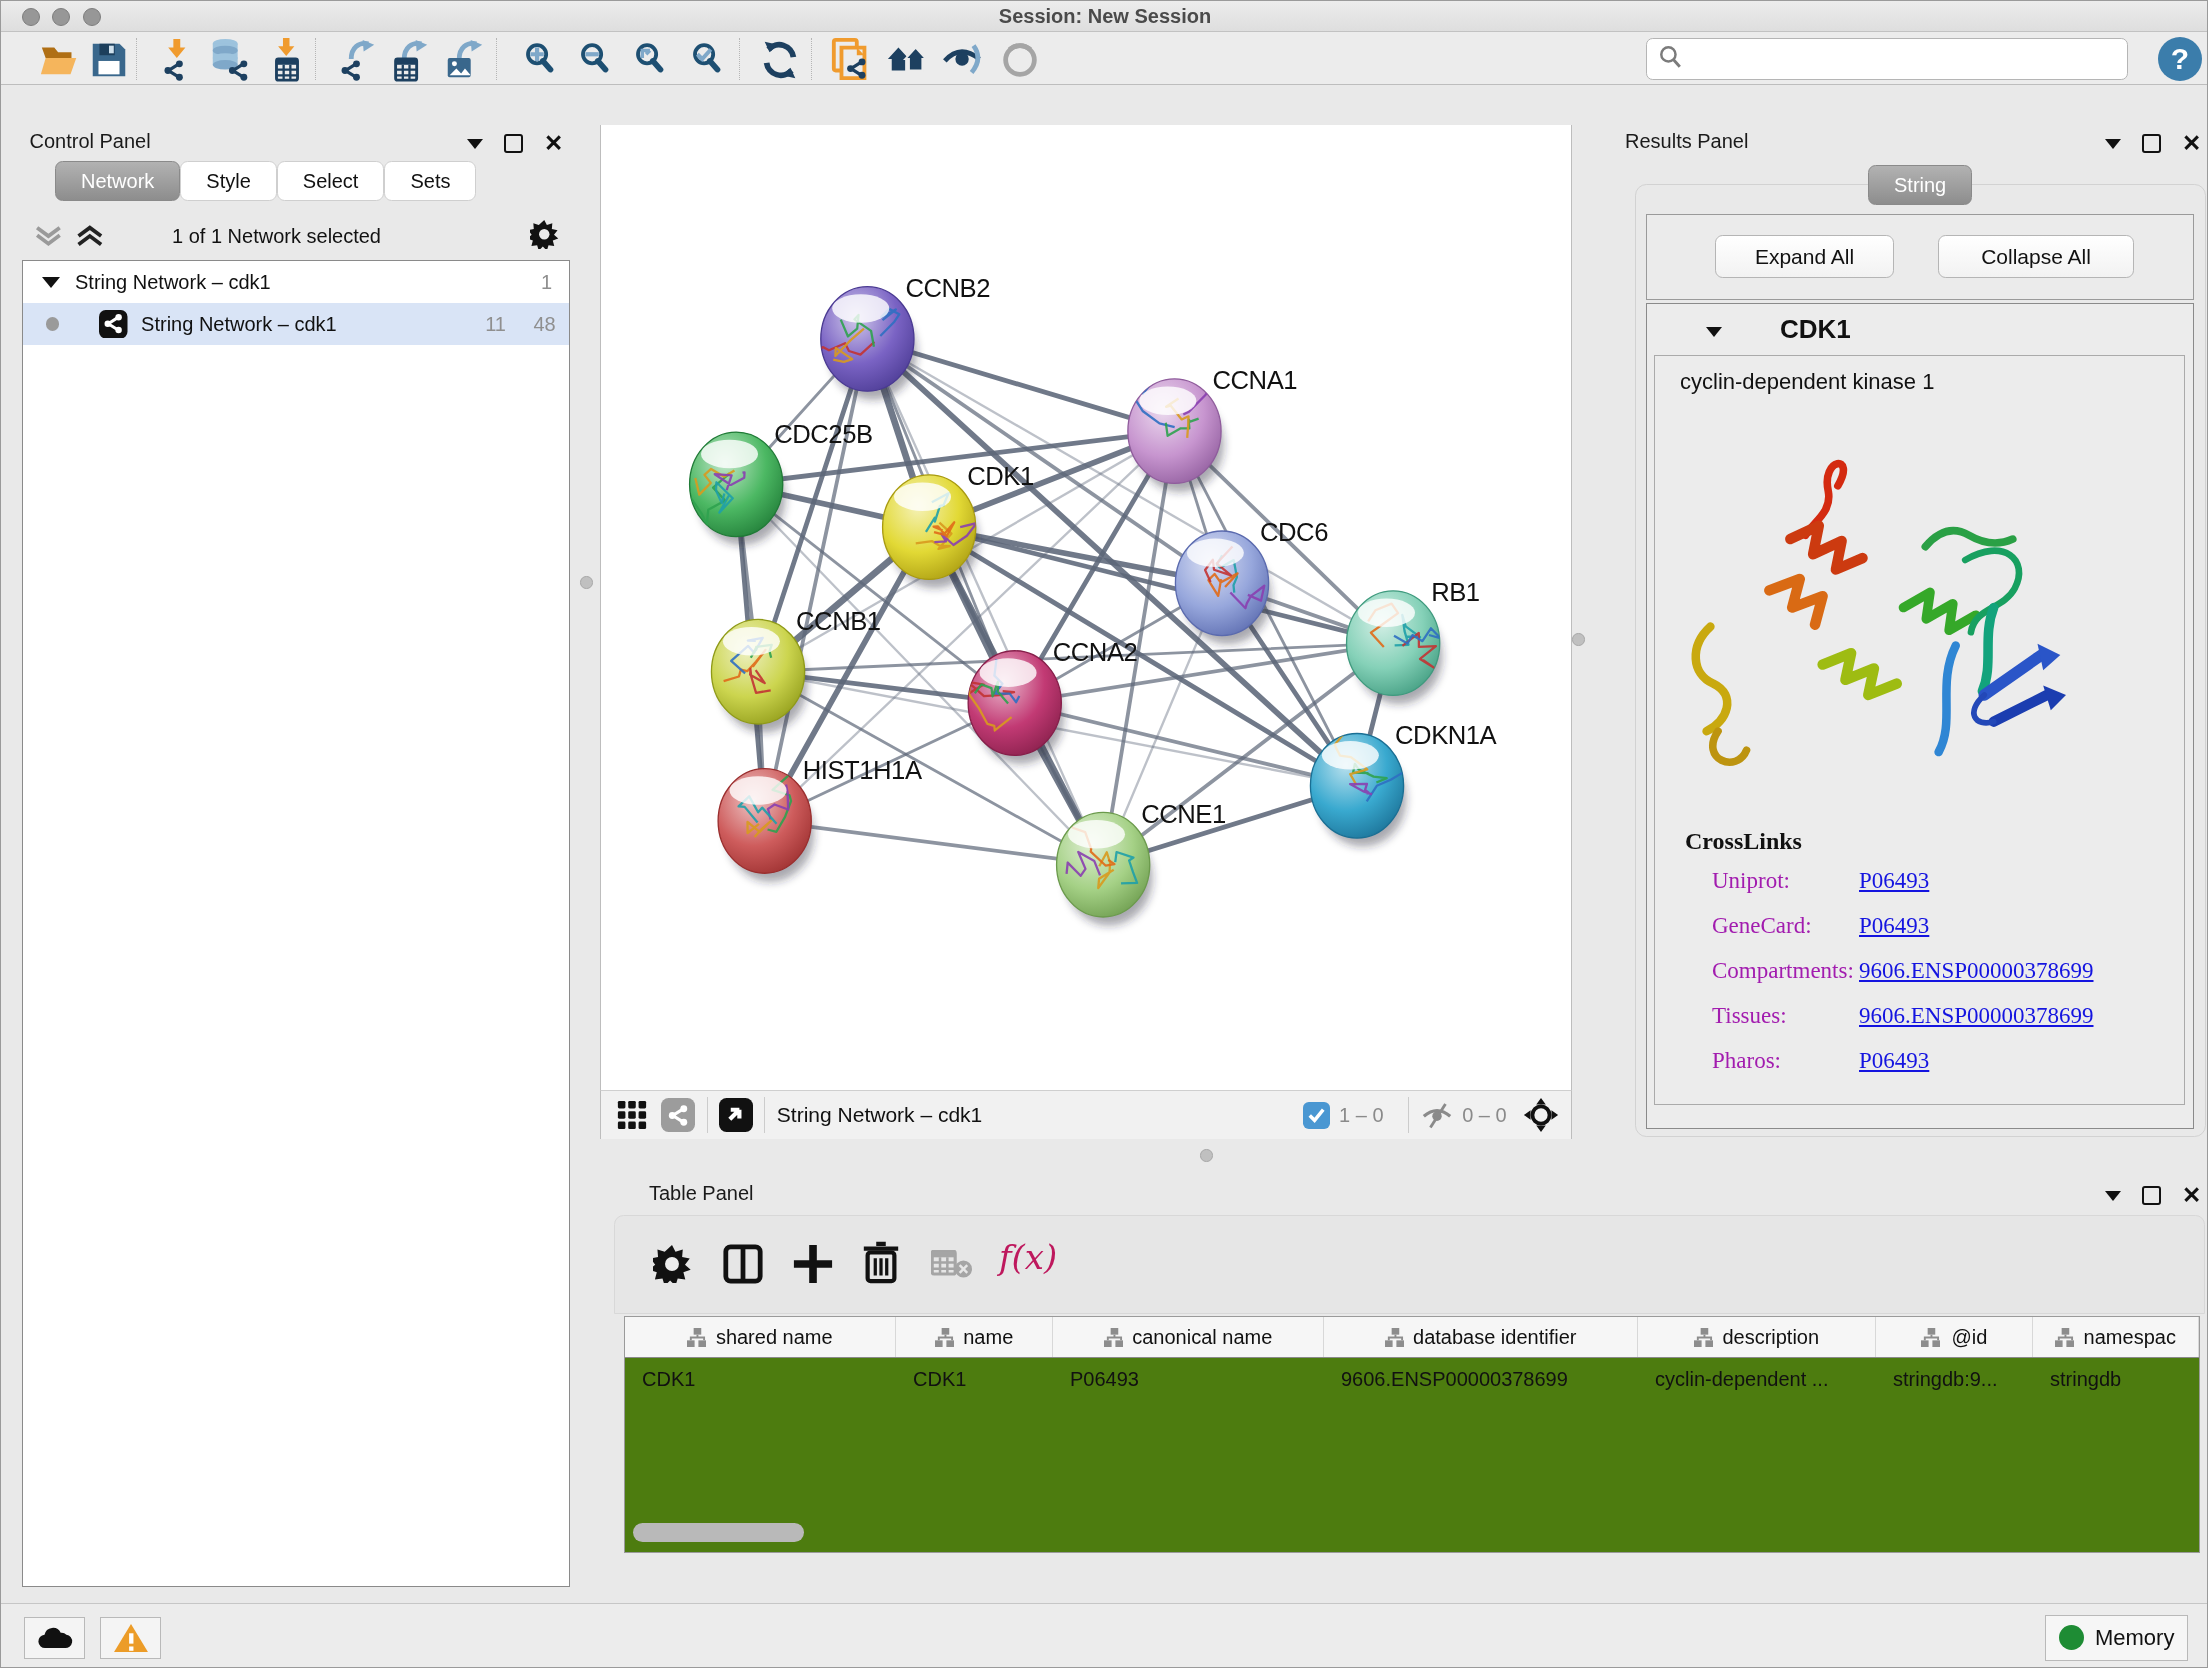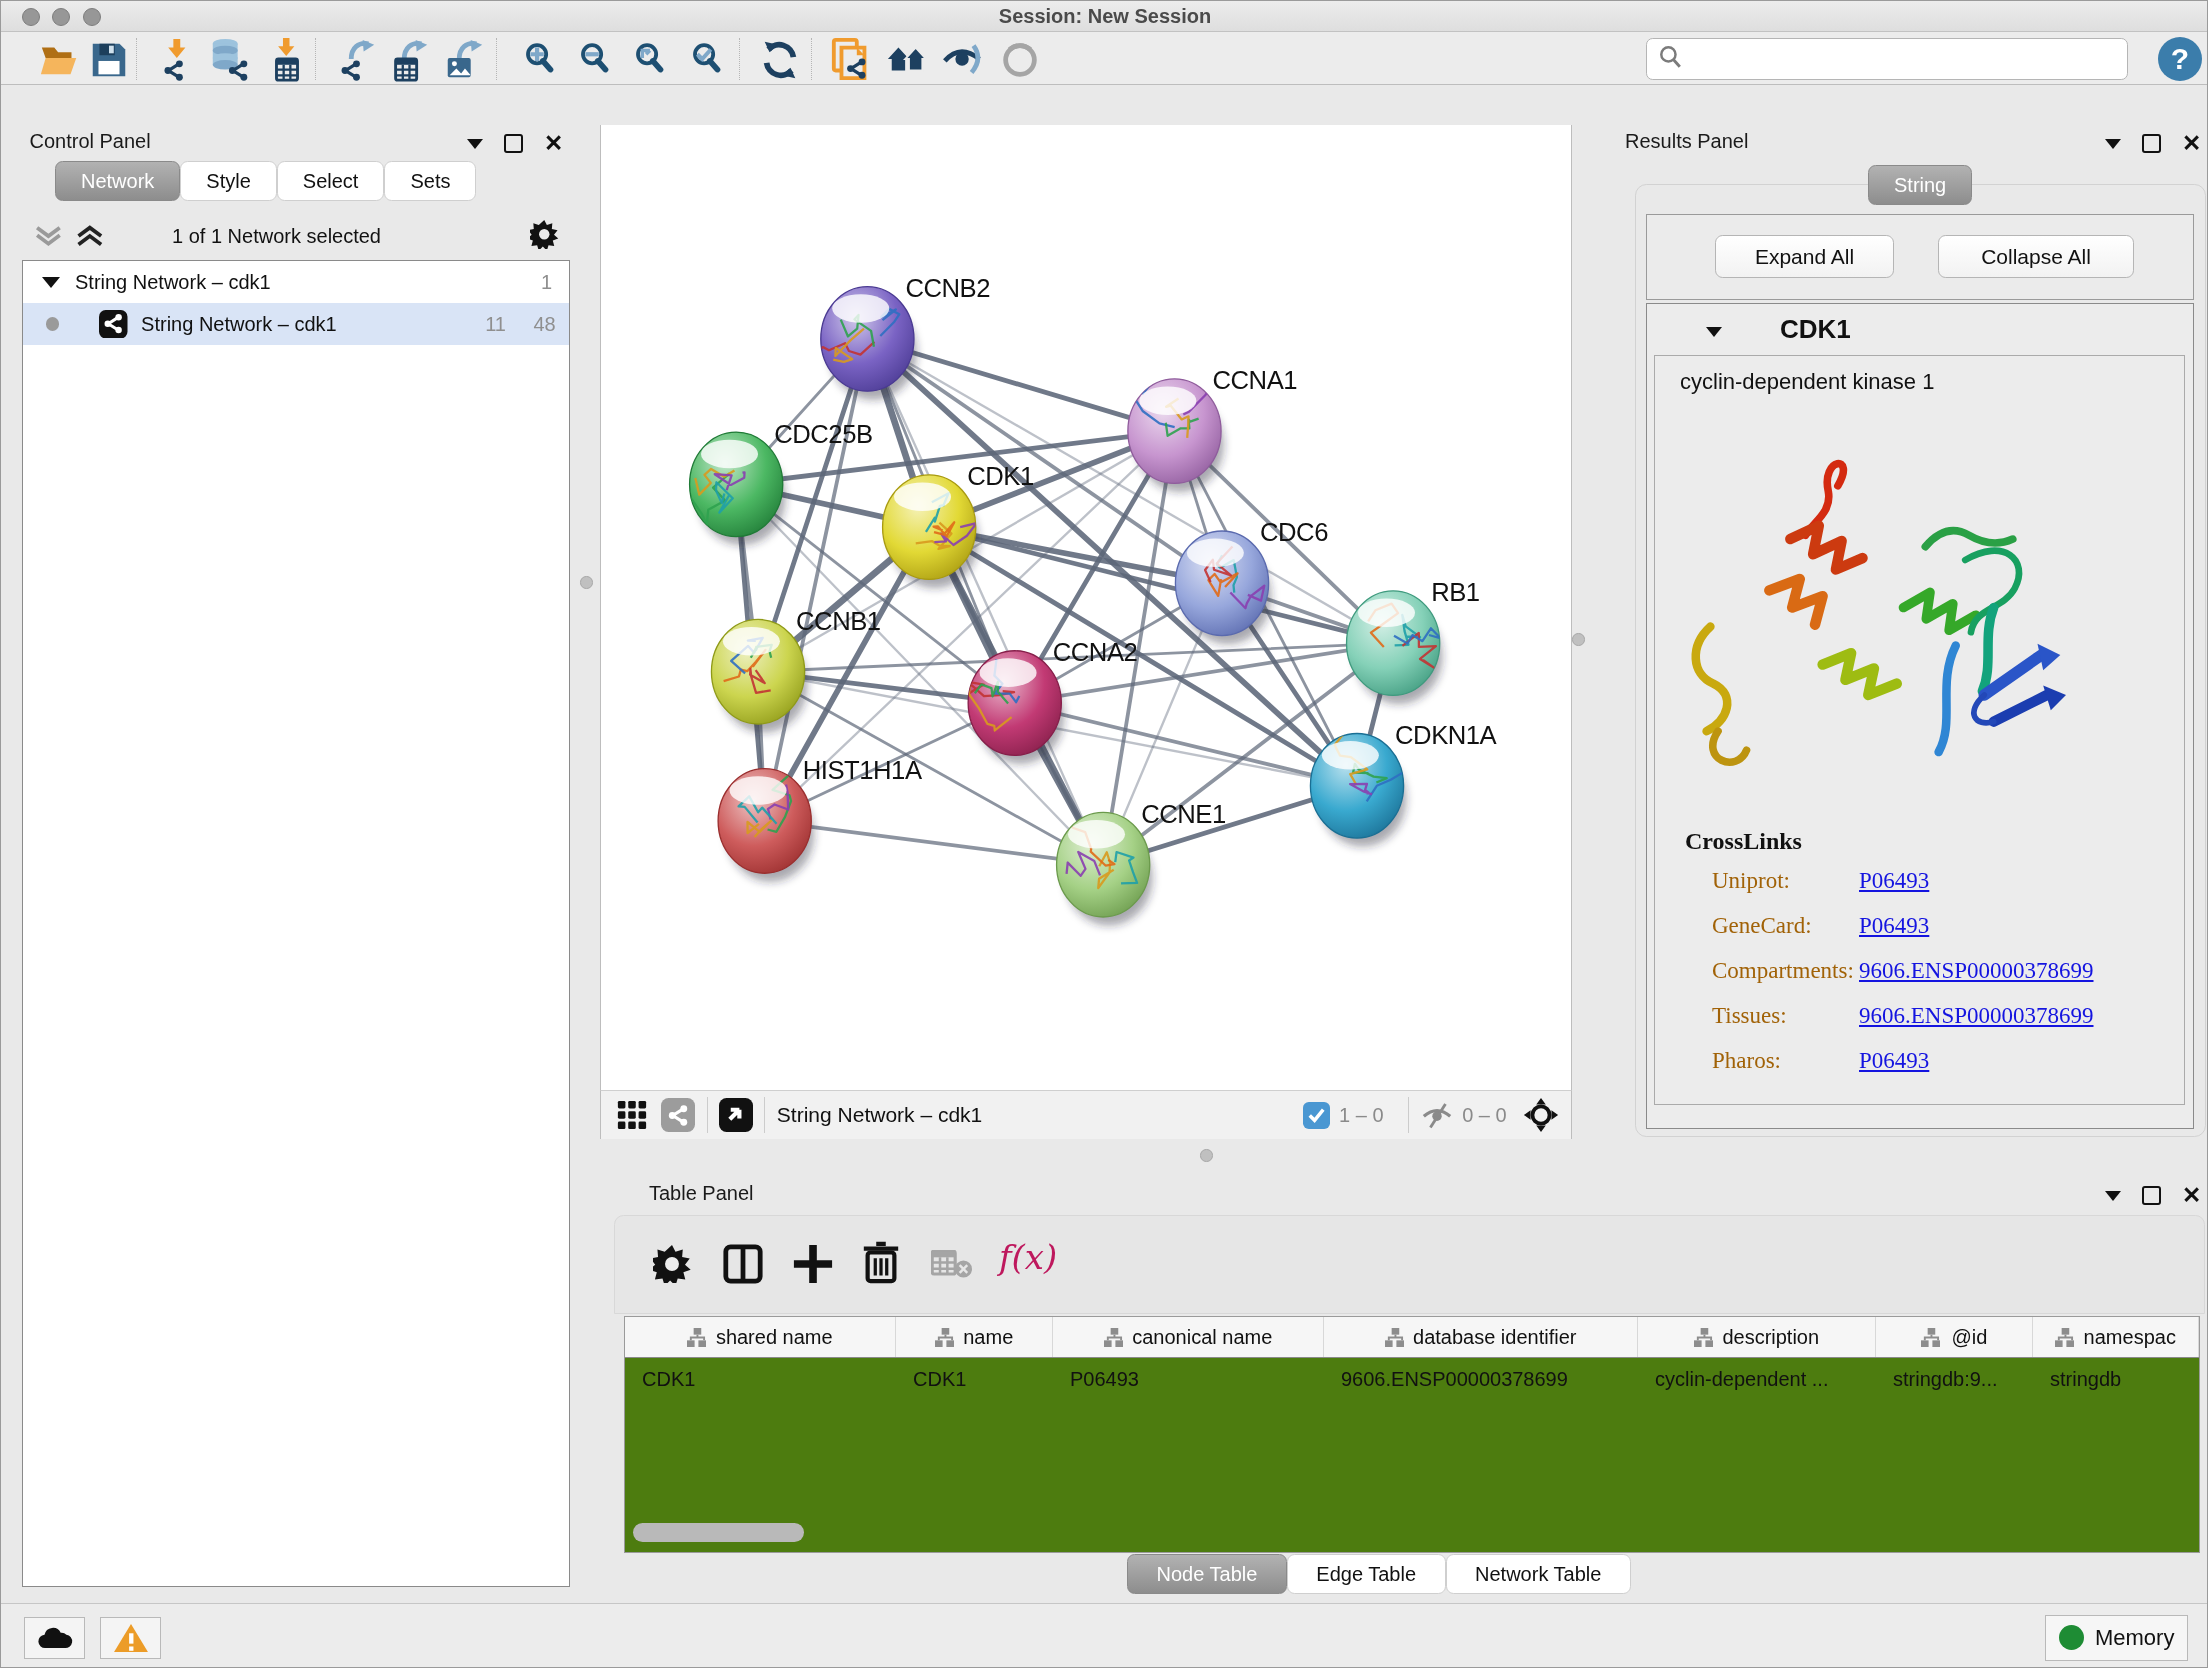--- a/index.html
+++ b/index.html
@@ -33,21 +33,21 @@
   #canvas{left:599px;top:124px;width:972px;height:965px;background:#fff;border-left:1px solid #bdbdbd;border-right:1px solid #bdbdbd;box-sizing:border-box;}
   #netbar{left:599px;top:1089px;width:972px;height:49px;background:#f1f1f1;border-top:1px solid #cfcfcf;border-left:1px solid #bdbdbd;border-right:1px solid #bdbdbd;box-sizing:border-box;display:flex;align-items:center;}
   .nb-sep{width:0;height:36px;border-left:1px solid #cccccc;margin:0 11.4px;}
   .badge{width:34px;height:34px;border-radius:7.6px;display:flex;align-items:center;justify-content:center;}
   .graytxt{color:#8a8a8a;font-size:20px;}
   
   #rp-outer{left:1634px;top:183px;width:569px;height:951px;background:#e9e9e9;border:1px solid #d2d2d2;border-radius:11.4px;}
   #rp-box1{left:1645px;top:213px;width:546px;height:84px;background:#ebebeb;border:1.4px solid #9a9a9a;}
   #rp-box2{left:1645px;top:302px;width:546px;height:824px;background:#ececec;border:1.4px solid #8a8a8a;}
   #rp-inner{left:1653px;top:354px;width:529px;height:748px;background:#ececec;border:1px solid #aaaaaa;}
-  .xl-label{font-family:"Liberation Serif",serif;font-size:23px;color:#a16207;}
+  .xl-label{font-family:"Liberation Serif",serif;font-size:23px;color:#a21caf;}
   .xl-link{font-family:"Liberation Serif",serif;font-size:23px;color:#1414e0;text-decoration:underline;}
   
   #tp-toolbar{left:613px;top:1214px;width:1589px;height:97px;background:#e6e6e6;border:1px solid #d8d8d8;border-radius:9.5px 9.5px 0 0;}
   #tp-table{left:623px;top:1315px;width:1574px;height:235px;background:#4d7c0f;border:1.4px solid #9a9a9a;overflow:hidden;}
   #tp-head{display:flex;height:40px;background:#f6f6f6;border-bottom:1.4px solid #8a8a8a;}
   .th{display:flex;align-items:center;justify-content:center;gap:9.5px;font-size:20px;color:#111;border-right:1px solid #d8d8d8;box-sizing:border-box;overflow:hidden;white-space:nowrap;}
   #tp-row{display:flex;height:42px;}
   .td{font-size:20px;color:#111;padding-left:17px;display:flex;align-items:center;box-sizing:border-box;overflow:hidden;white-space:nowrap;}
   #hscroll{left:632px;top:1522px;width:171px;height:19px;border-radius:9.5px;background:#b9b9b9;}
   
@@ -730,23 +730,20 @@
         <div class="td" style="width: 271px;">CDK1</div>
         <div class="td" style="width: 157px;">CDK1</div>
         <div class="td" style="width: 271px;">P06493</div>
         <div class="td" style="width: 314px;">9606.ENSP00000378699</div>
         <div class="td" style="width: 238px;">cyclin-dependent ...</div>
         <div class="td" style="width: 157px;">stringdb:9...</div>
         <div class="td" style="width: 166px;">stringdb</div>
       </div>
   </div>
   <div class="abs" id="hscroll"></div>
-  <div class="abs" style="left:1126px;top:1553px">
-    <span class="tab sel" style="padding:0 28.5px">Node Table</span><span class="tab" style="padding:0 28.5px">Edge Table</span><span class="tab" style="padding:0 28.5px">Network Table</span>
-  </div>
 
   <div class="abs" id="statusbar">
     <span class="stbtn" style="left:23px">
       <svg width="38" height="27" viewBox="0 0 40 28">
           <path d="M10,24 a7,7 0 0 1 -1,-14 a9,9 0 0 1 17,-2 a7,7 0 0 1 6,2 a6.5,6.5 0 0 1 -2,14 z" fill="#111"></path>
         </svg>
     </span>
     <span class="stbtn" style="left:99px">
       <svg width="36" height="32" viewBox="0 0 38 34">
           <path d="M19,2 L37,32 H1 z" fill="#ec9c28"></path>

